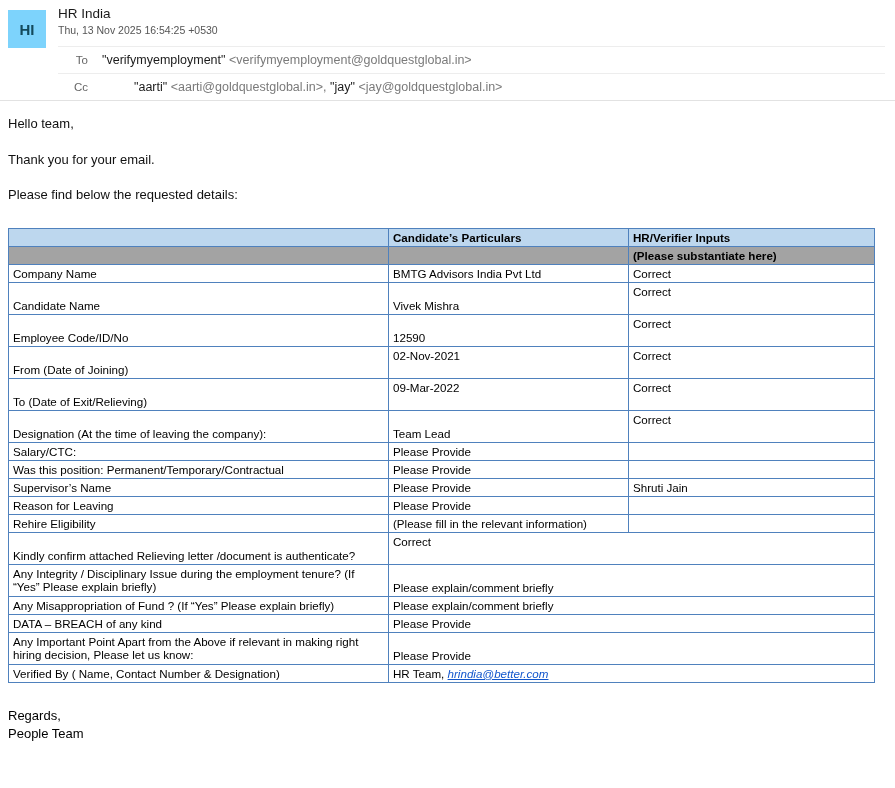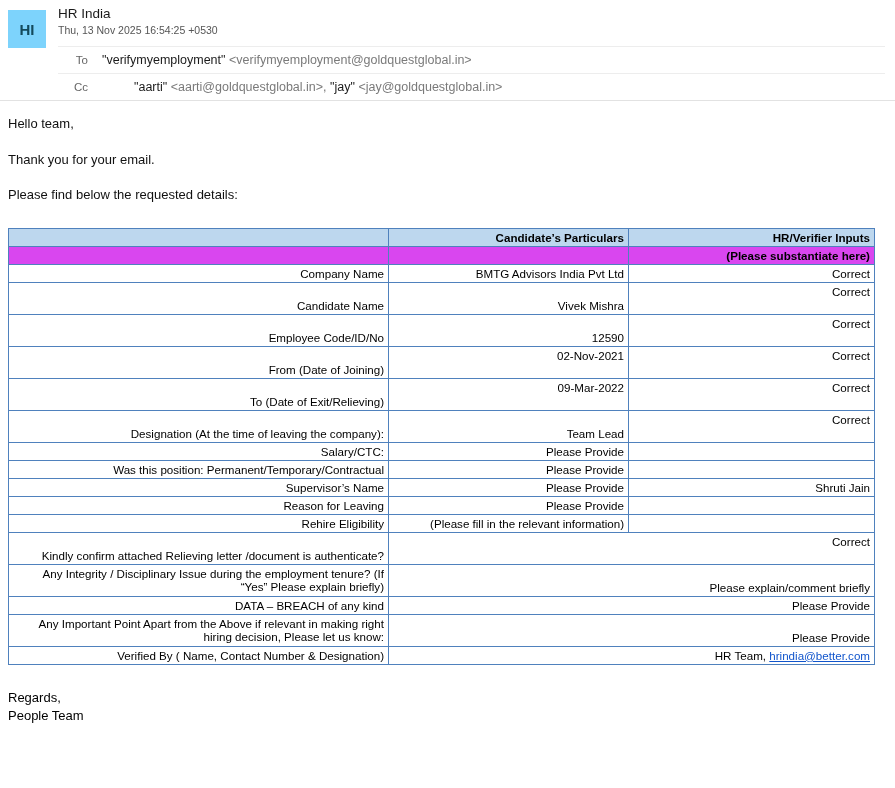--- a/index.html
+++ b/index.html
@@ -74,33 +74,33 @@
     width: 866px;
     table-layout: fixed;
     font-size: 11.6px;
   }
   table.form td, table.form th {
     border: 1px solid #4f81bd;
     padding: 2px 4px;
     vertical-align: top;
     color: #000;
     font-weight: normal;
-    text-align: right;
+    text-align: left;
   }
   .c1 { width: 380px; }
   .c2 { width: 240px; }
   .c3 { width: 246px; }
   tr.head td { background: #bdd7ee; font-weight: bold; height: 18px; }
-  tr.head2 td { background: #d946ef; font-weight: bold; }
+  tr.head2 td { background: #a3a3a3; font-weight: bold; }
   td.bold { font-weight: bold; }
   td.two-line { height: 32px; }
   .cell-bottom { display: block; padding-top: 14px; }
   .cell-top { display: block; }
   td.center { text-align: center; }
-  a.link { color: #1155cc; text-decoration: underline; }
+  a.link { color: #1155cc; text-decoration: underline; font-style: italic; }
 
   
   .footer { padding: 24px 8px 0 8px; font-size: 13px; line-height: 1.45; }
 </style>
 </head>
 <body>
 
 <div class="page">
 
   <div class="mail-header">
@@ -253,20 +253,24 @@
           <td class="center" colspan="2">Correct</td>
         </tr>
 
         <tr>
           <td class="bold">Any Integrity / Disciplinary Issue during the employment tenure? (If “Yes” Please explain briefly)</td>
           <td colspan="2">
               <span class="cell-bottom">Please explain/comment briefly</span>
             </td>
         </tr>
         <tr>
+          <td class="bold">Any Misappropriation of Fund ? (If “Yes” Please explain briefly)</td>
+          <td colspan="2">Please explain/comment briefly</td>
+        </tr>
+        <tr>
           <td class="bold">DATA – BREACH of any kind</td>
           <td colspan="2">Please Provide</td>
         </tr>
         <tr>
           <td class="bold">Any Important Point Apart from the Above if relevant in making right hiring decision, Please let us know:</td>
           <td colspan="2">
               <span class="cell-bottom">Please Provide</span>
             </td>
         </tr>
 

